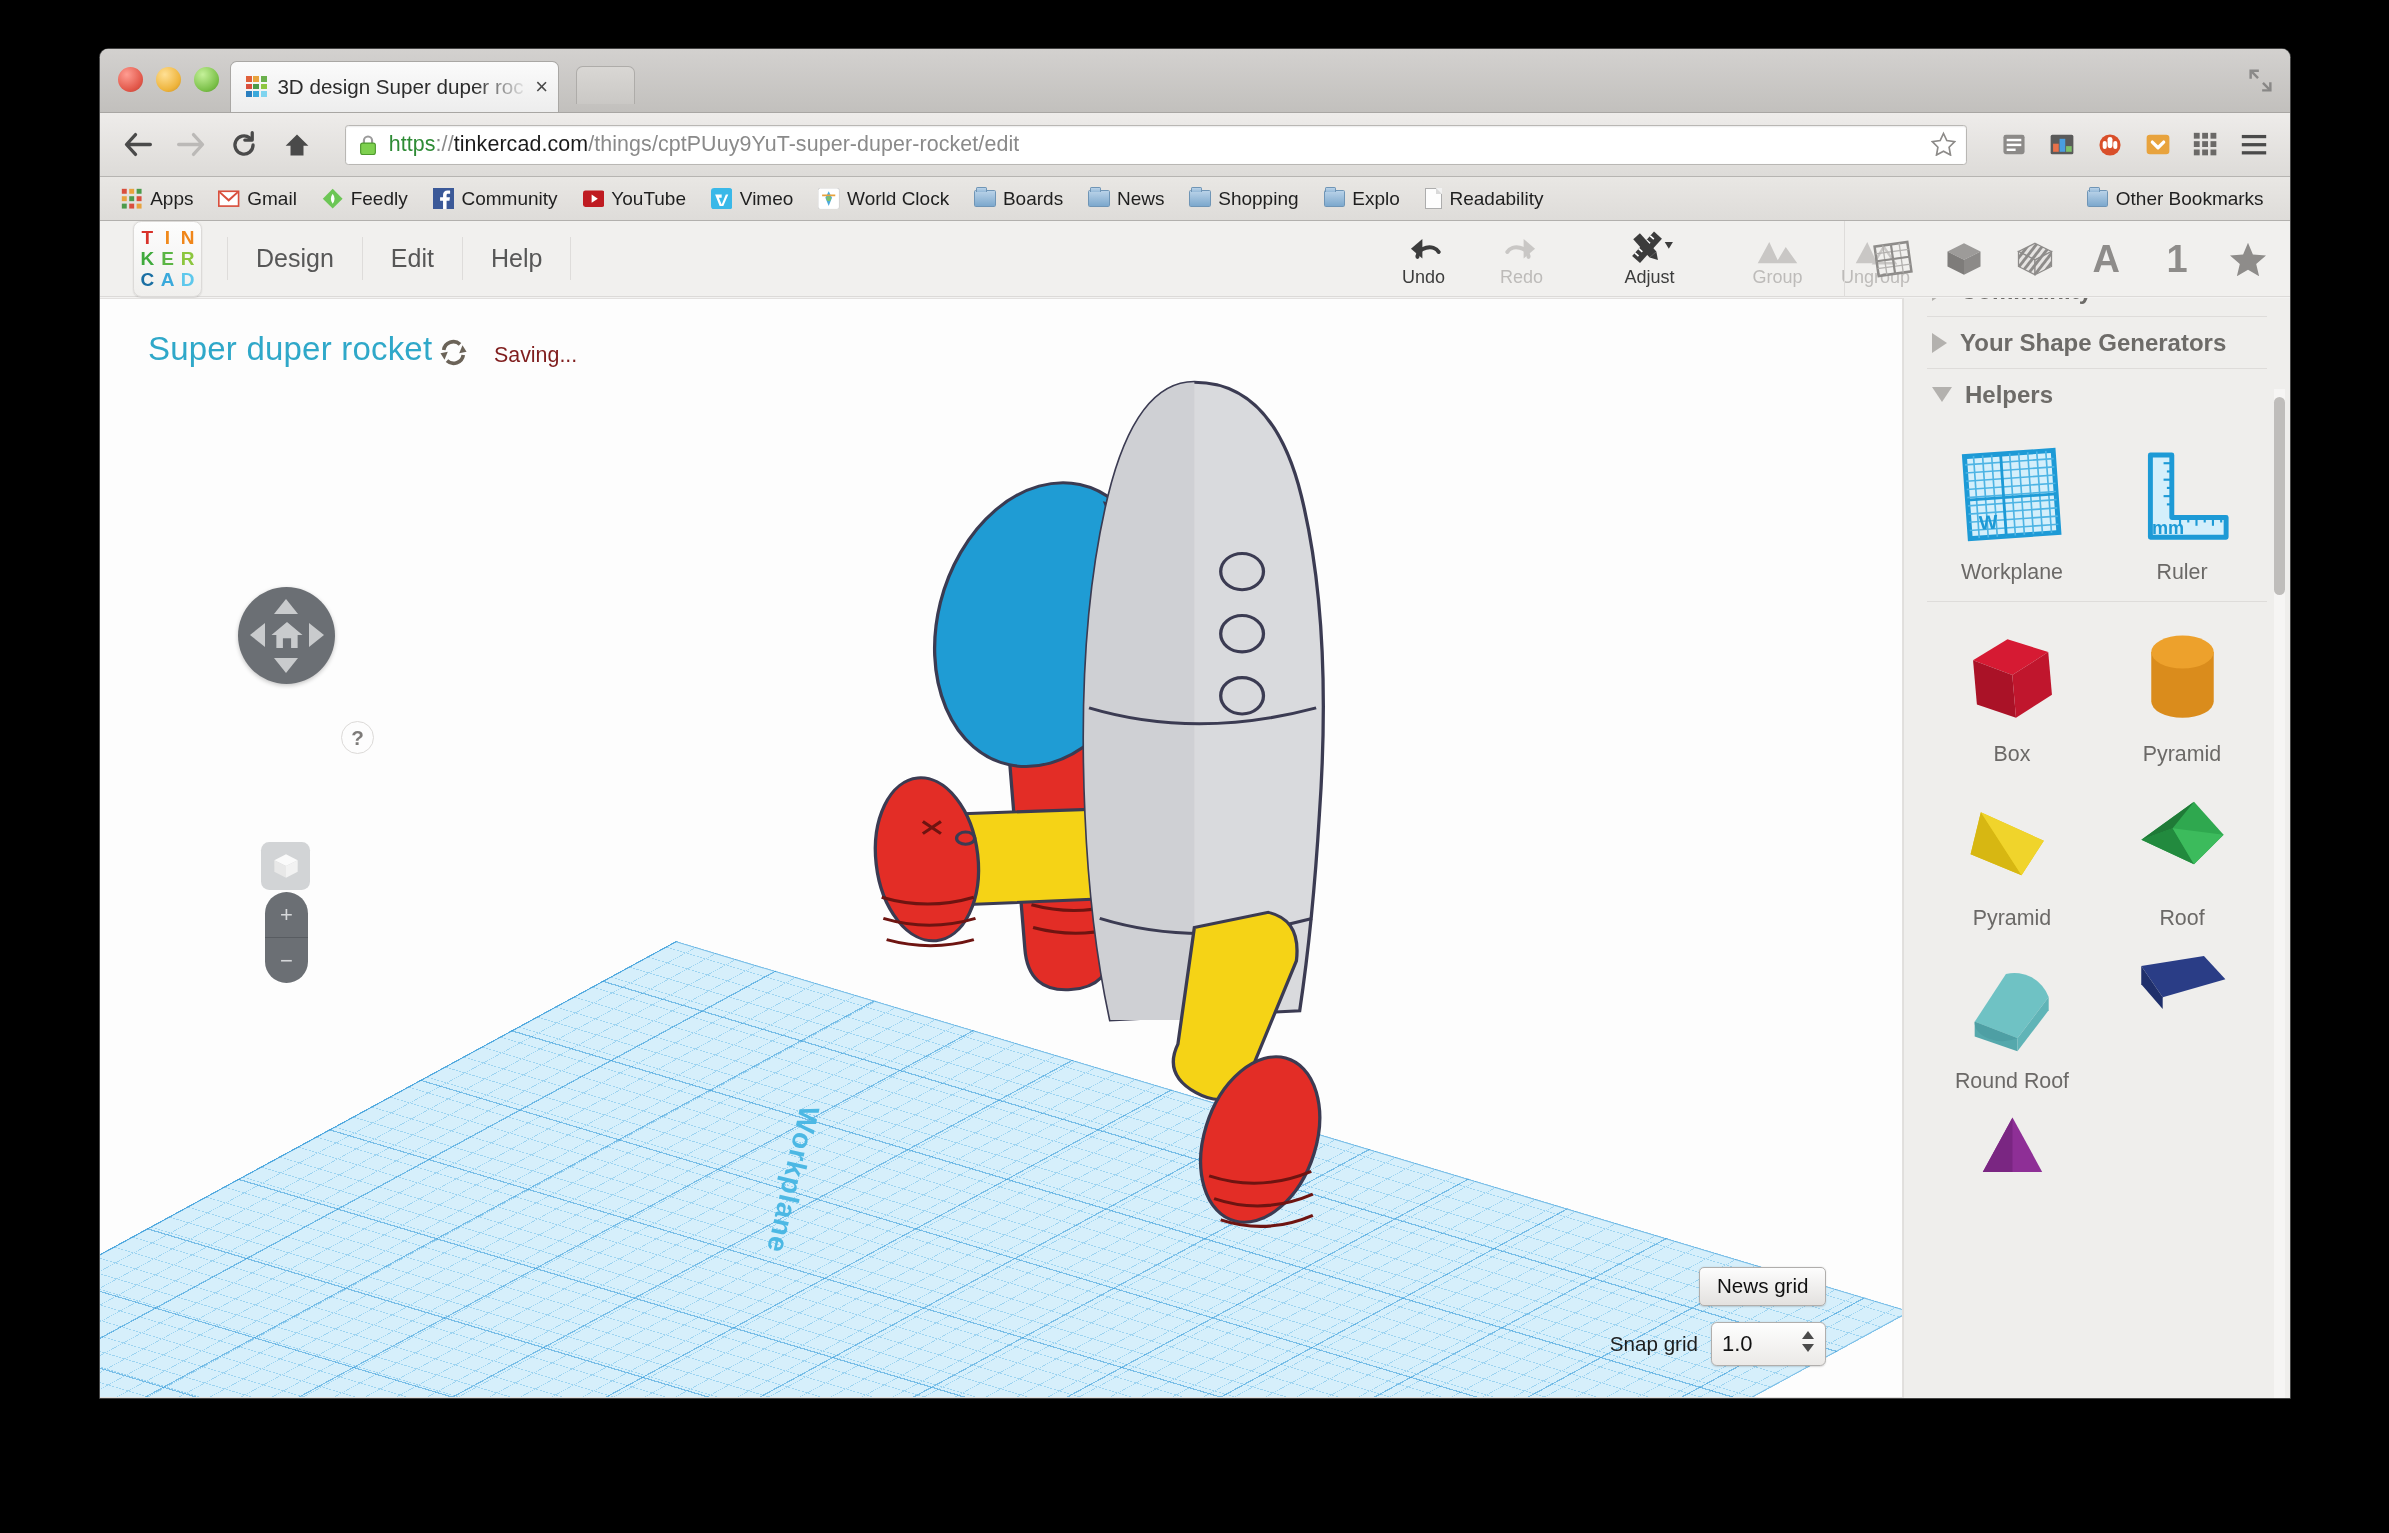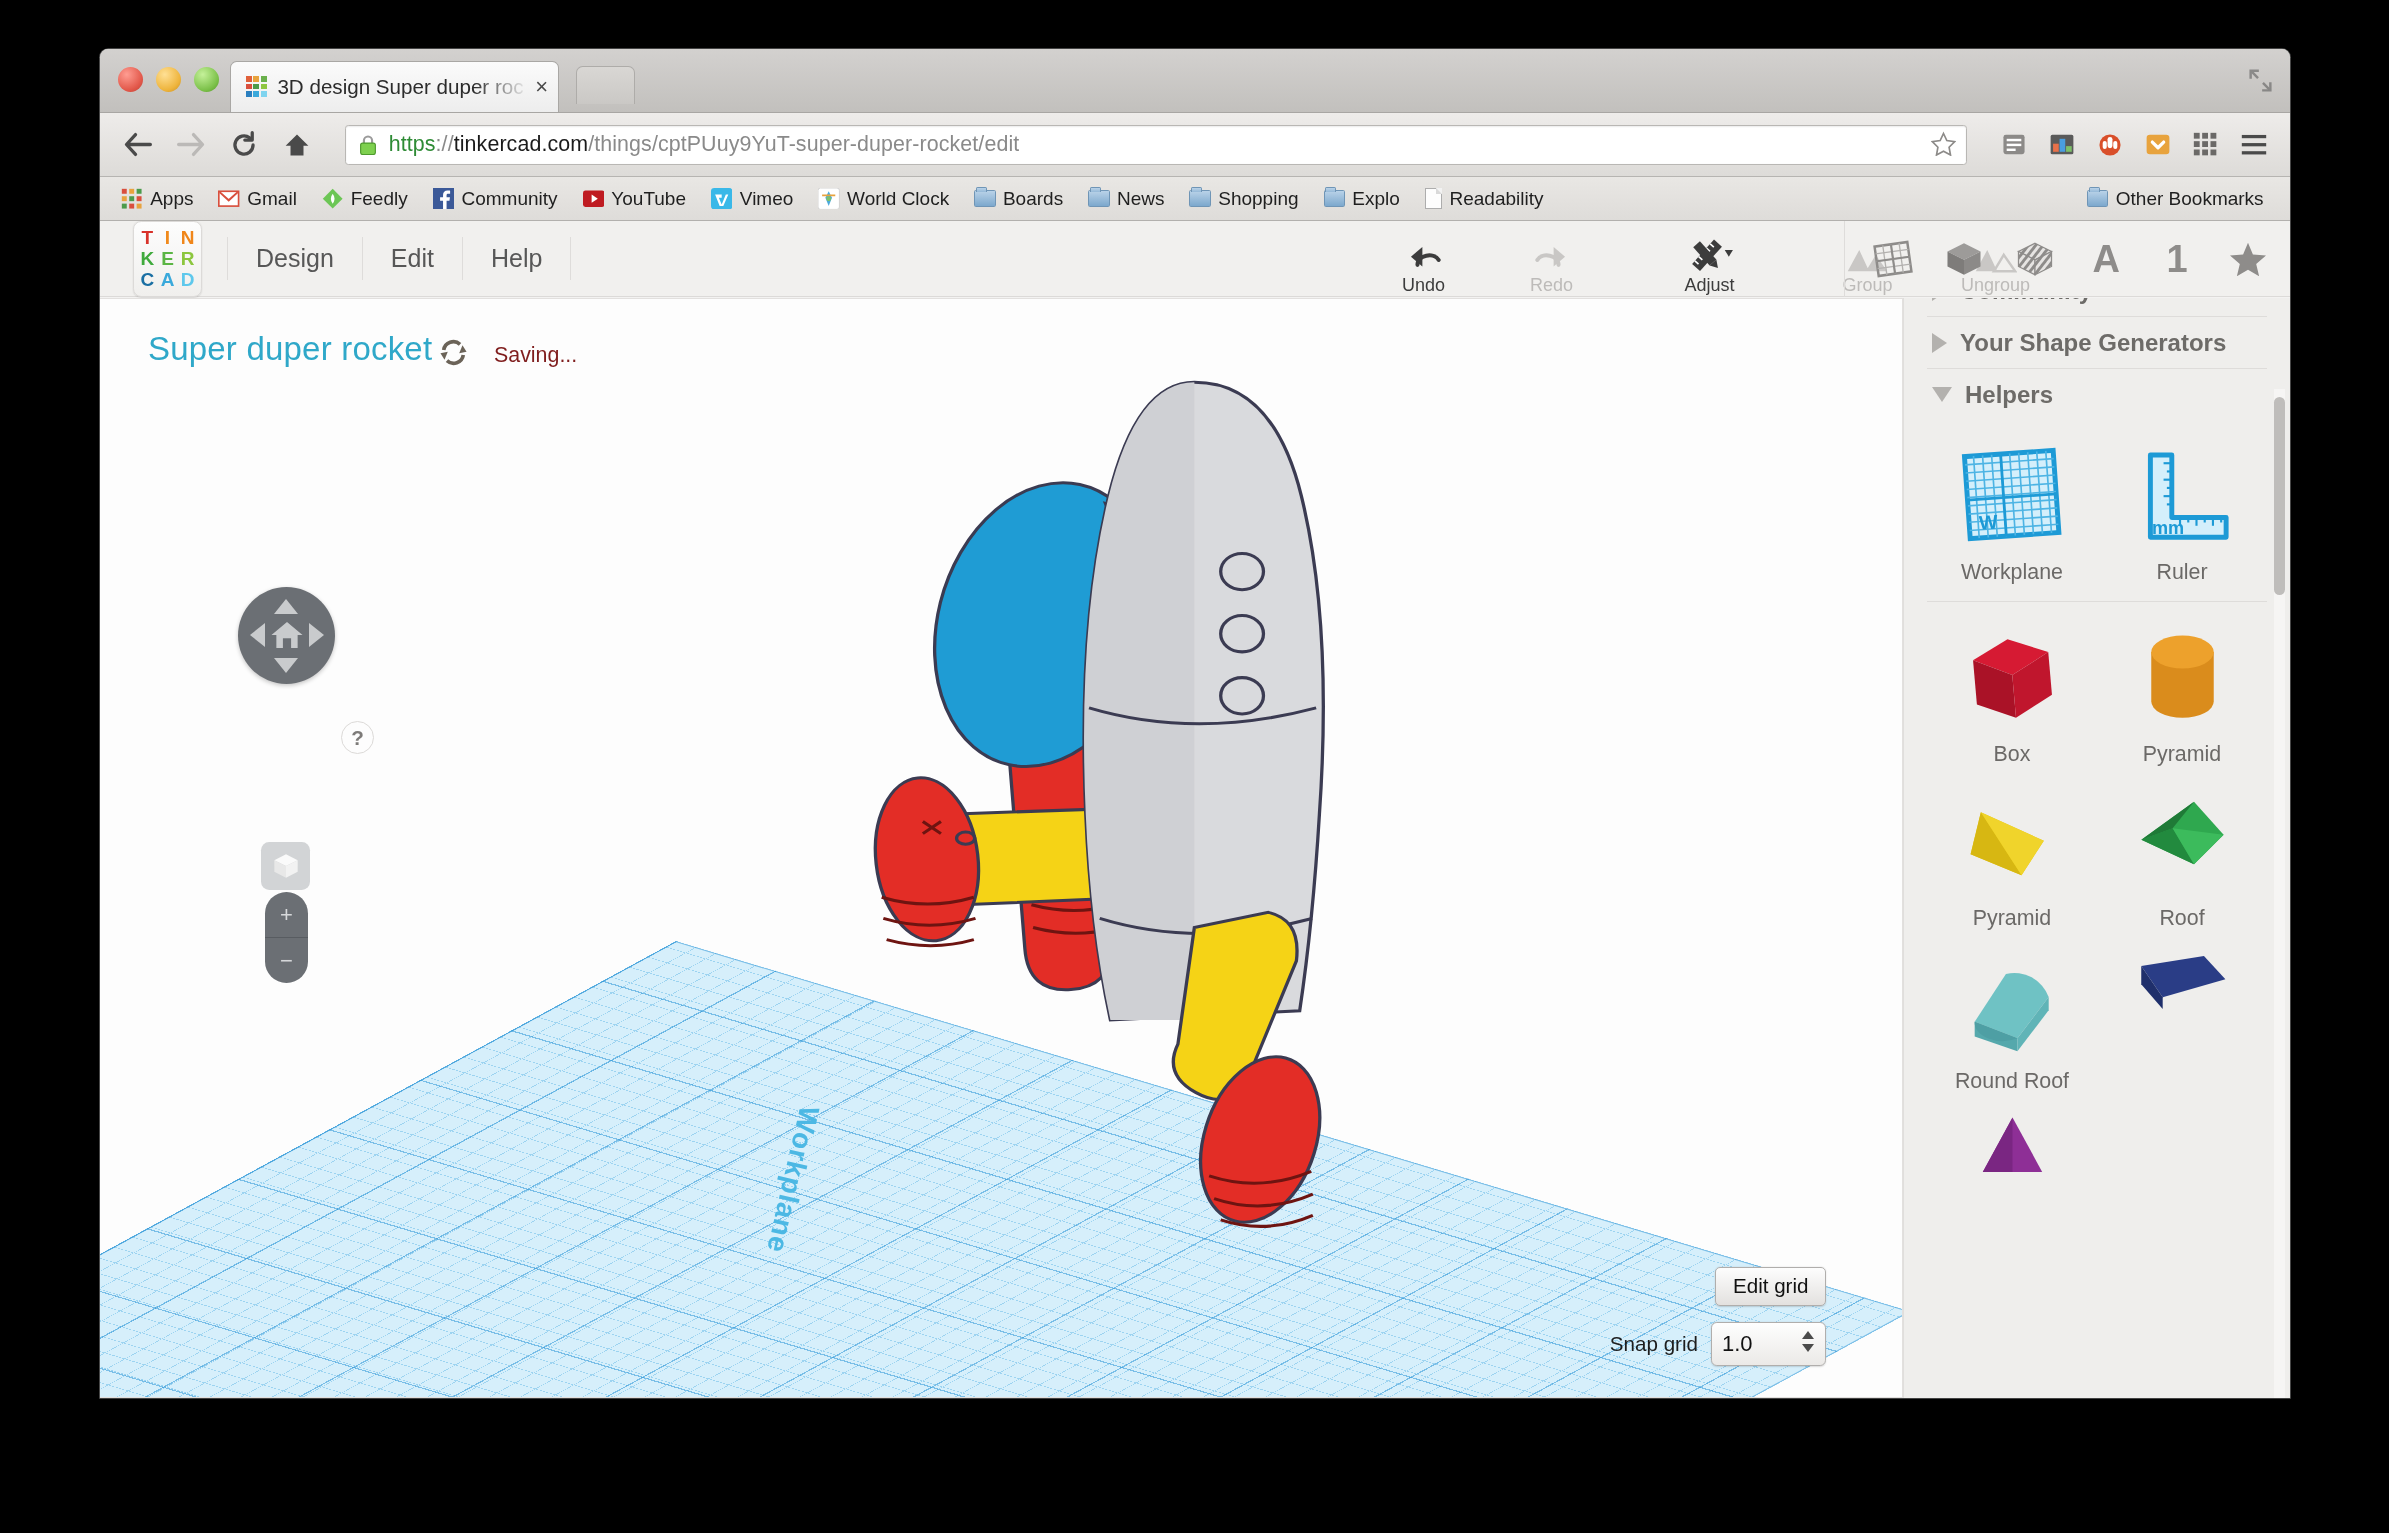--- a/index.html
+++ b/index.html
@@ -165,21 +165,21 @@
     padding: 5px 3.3px;
     font-weight: bold; font-size: 19px; line-height: 1.12;
     box-shadow: 0 0.8px 1.6px rgba(0,0,0,.12);
   }
   .menu-items { display: flex; align-items: center; margin-left: 25px; height: 43px; }
   .menu-item {
     font-size: 25px; color: #575757; padding: 0 28px;
     border-right: 0.8px solid #dedcda; line-height: 43px; height: 43px;
   }
   .menu-item.first { border-left: 0.8px solid #dedcda; }
-  #tools-center { position: absolute; left: 1284px; top: 8px; height: 76px; display:flex; align-items:center; gap:49px;text-align:center; }
+  #tools-center { position: absolute; left: 1284px; top: 0; height: 76px; display:flex; align-items:center; gap:19px;text-align:center; }
   .tool {
     width: 79px; display:flex; flex-direction: column; align-items:center; gap: 1.6px;
   }
   .tool .ticon { height: 35px; display:flex; align-items:flex-end; justify-content:center; }
   .tool .tlabel { font-size: 18px; color: #3c3c3c; }
   .tool.disabled .tlabel { color: #bdbbb9; }
 
   #tools-right {
     position: absolute; right: 21.4px; top: 0; height: 76px;
     display:flex; align-items:center; gap: 30px;
@@ -777,21 +777,21 @@
           <path d="M18 4 L32 11 L18 18 L4 11 Z" fill="#fafafa"></path>
           <path d="M4 11 L18 18 L18 32 L4 25 Z" fill="#e8e8e8"></path>
           <path d="M32 11 L18 18 L18 32 L32 25 Z" fill="#f2f2f2"></path>
         </svg>
       </div>
       <div id="zoom-stack">
         <div class="zin">+</div>
         <div class="zout">−</div>
       </div>
 
-      <div id="edit-grid-btn">Edit grid</div>
+      <div id="edit-grid-btn">News grid</div>
       <div id="snap-row">
         <span id="snap-label">Snap grid</span>
         <span id="snap-select">
           <span>1.0</span>
           <span class="spin">
               <i class="u"></i>
               <i class="d"></i>
             </span>
         </span>
       </div>

